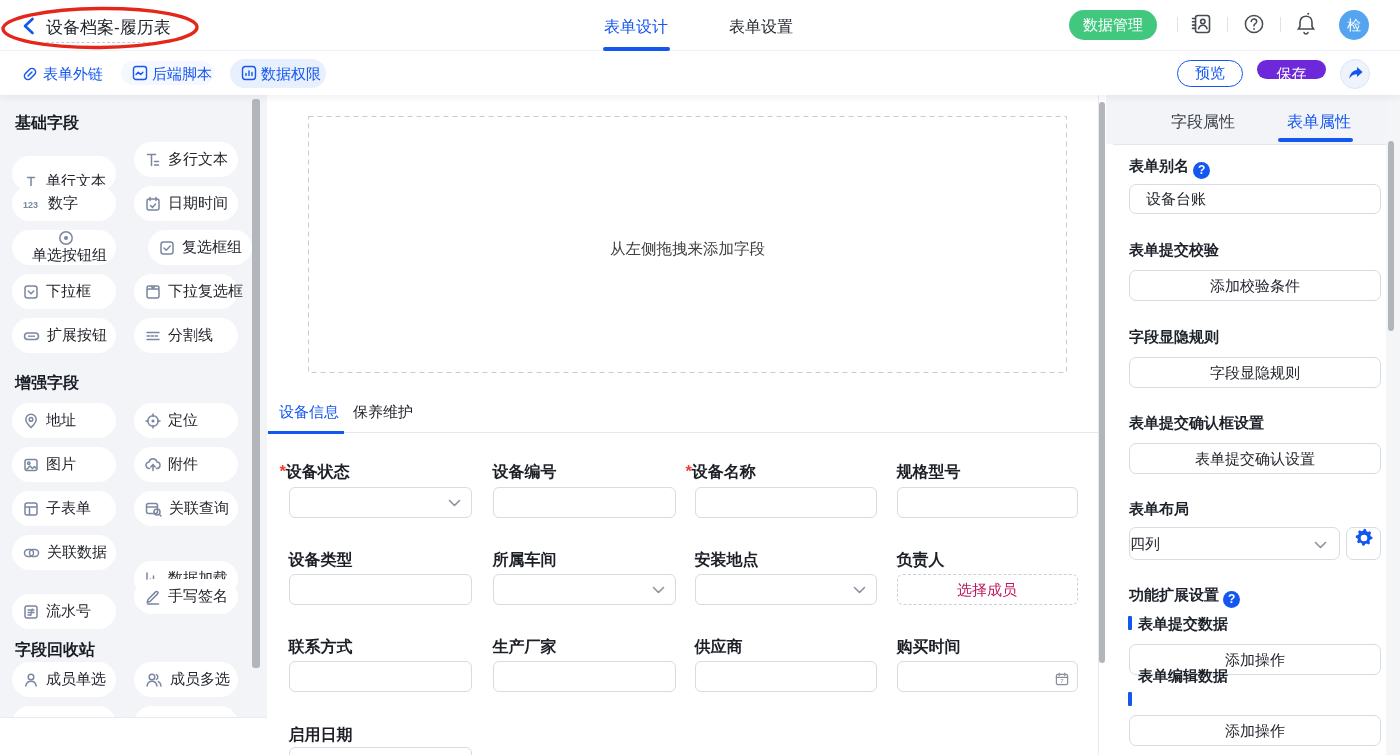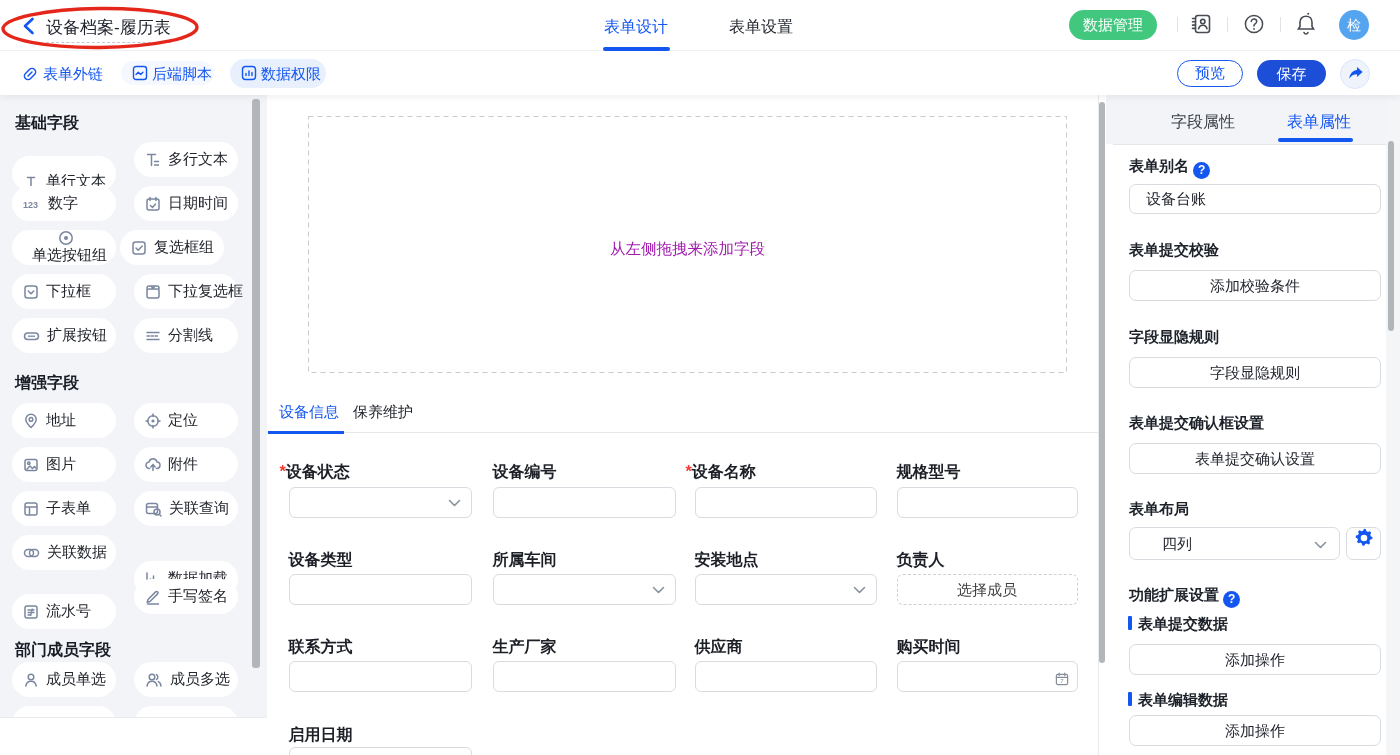--- a/index.html
+++ b/index.html
@@ -83,21 +83,21 @@
     </svg>
   <div class="abs blue" style="left:152px;top:14px;font-size:15px;">后端脚本</div>
   <div class="abs" style="left:230px;top:8px;width:96px;height:29px;background:#e8f0fd;border-radius:15px;"></div>
   <svg class="abs" style="left:241px;top:14px" width="16" height="16" viewBox="0 0 16 16" fill="none" stroke="#1456f0" stroke-width="1.4" stroke-linecap="round">
       <rect x="1.5" y="1.5" width="13" height="13" rx="3"></rect>
       <path d="M5 10.5v-2 M8 10.5v-4.5 M11 10.5v-3"></path>
     </svg>
   <div class="abs blue" style="left:261px;top:14px;font-size:15px;">数据权限</div>
 
   <div class="abs" style="left:1177px;top:9px;width:66px;height:27px;border:1.5px solid #1456f0;border-radius:15px;color:#1456f0;font-size:15px;text-align:center;line-height:24px;">预览</div>
-  <div class="abs" style="left:1257px;top:9px;width:69px;height:27px;background:#1d4ed8;border-radius:15px;color:#fff;font-size:15px;text-align:center;line-height:27px;">保存</div>
+  <div class="abs" style="left:1257px;top:9px;width:69px;height:19px;background:#6d28d9;border-radius:15px;color:#fff;font-size:15px;text-align:center;line-height:27px;">保存</div>
   <div class="abs" style="left:1340px;top:8px;width:30px;height:30px;background:#eff3fc;border:1px solid #dbe4f9;border-radius:50%;"></div>
   <svg class="abs" style="left:1347px;top:15px" width="16" height="14" viewBox="0 0 16 14">
       <path d="M10 1 L15.6 6 L10 11 V8.3 C6.6 8.3 4.2 9.6 2.3 12.8 C2.6 8.1 5.4 4.4 10 3.9 Z" fill="#1456f0"></path>
     </svg>
 </div>
 
 <div id="lsb"></div>
 <div id="lsb-items">
 <div class="sect" style="top:113px;">基础字段</div>
 <div class="pill" style="left:12px;top:156px;align-items:flex-end;">
@@ -125,21 +125,21 @@
       </svg>
       <span>日期时间</span>
     </div>
 <div class="pill" style="left:12px;top:230px;flex-direction:column;">
       <svg width="16" height="16" viewBox="0 0 16 16" fill="none" stroke="#7b87a0" stroke-width="1.5">
         <circle cx="8" cy="8" r="6.2"></circle>
         <circle cx="8" cy="8" r="2" fill="#7b87a0" stroke="none"></circle>
       </svg>
       <span>单选按钮组</span>
     </div>
-<div class="pill" style="left:120px;top:230px;">
+<div class="pill" style="left:148px;top:230px;">
       <svg width="16" height="16" viewBox="0 0 16 16" fill="none" stroke="#7b87a0" stroke-width="1.5" stroke-linecap="round" stroke-linejoin="round">
         <rect x="2" y="2" width="12" height="12" rx="2.5"></rect>
         <path d="M5 8 l2.2 2.2 L11.2 6"></path>
       </svg>
       <span>复选框组</span>
     </div>
 <div class="pill" style="left:12px;top:274px;">
       <svg width="16" height="16" viewBox="0 0 16 16" fill="none" stroke="#7b87a0" stroke-width="1.5" stroke-linecap="round" stroke-linejoin="round">
         <rect x="2" y="2" width="12" height="12" rx="2.5"></rect>
         <path d="M5.3 7 l2.7 2.7 L10.7 7"></path>
@@ -237,21 +237,21 @@
       </svg>
       <span>流水号</span>
     </div>
 <div class="pill" style="left:134px;top:579px;">
       <svg width="16" height="16" viewBox="0 0 16 16" fill="none" stroke="#7b87a0" stroke-width="1.5" stroke-linecap="round" stroke-linejoin="round">
         <path d="M3 10.5 L10.6 2.9 a1.4 1.4 0 0 1 2 2 L5 12.5 l-2.8 0.8 z"></path>
         <path d="M2.5 15 h11"></path>
       </svg>
       <span>手写签名</span>
     </div>
-<div class="sect" style="top:640px;">部门成员字段</div>
+<div class="sect" style="top:640px;">字段回收站</div>
 <div class="pill" style="left:12px;top:662px;">
       <svg width="16" height="16" viewBox="0 0 16 16" fill="none" stroke="#7b87a0" stroke-width="1.5" stroke-linecap="round">
         <circle cx="8" cy="5" r="2.8"></circle>
         <path d="M2.8 14 c0.6-3.2 2.6-4.8 5.2-4.8 c2.6 0 4.6 1.6 5.2 4.8"></path>
       </svg>
       <span>成员单选</span>
     </div>
 <div class="pill" style="left:134px;top:662px;">
       <svg width="18" height="16" viewBox="0 0 18 16" fill="none" stroke="#7b87a0" stroke-width="1.5" stroke-linecap="round">
         <circle cx="7" cy="5" r="2.8"></circle>
@@ -262,21 +262,21 @@
     </div>
 <div class="pill" style="left:12px;top:706px;"></div>
 <div class="pill" style="left:134px;top:706px;"></div>
 <div class="abs" style="left:0;top:717px;width:267px;height:38px;background:#fff;border-top:1px solid #e8eaee;z-index:8;"></div>
 </div>
 
 <div id="cpanel">
   <svg class="abs" style="left:46px;top:21px" width="759" height="257">
       <rect x="0.5" y="0.5" width="758" height="256" fill="none" stroke="#c7cacf" stroke-width="1" stroke-dasharray="5,4"></rect>
     </svg>
-  <div class="abs" style="left:46px;top:144px;width:759px;text-align:center;font-size:15.5px;color:#a21caf;">从左侧拖拽来添加字段</div>
+  <div class="abs" style="left:46px;top:144px;width:759px;text-align:center;font-size:15.5px;color:#404040;">从左侧拖拽来添加字段</div>
   <div class="abs blue" style="left:17px;top:308px;font-size:15px;">设备信息</div>
   <div class="abs" style="left:91px;top:308px;font-size:15px;color:#23262d;">保养维护</div>
   <div class="abs" style="left:0px;top:337px;width:838px;height:1px;background:#e7e8ea;"></div>
   <div class="abs" style="left:6px;top:336px;width:76px;height:3px;background:#1456f0;"></div>
   <div id="form">
 <div class="flabel" style="left:17.5px;top:367px;"><span class="red">*</span>设备状态</div>
 <div class="inp" style="left:26.5px;top:392px;width:183px;">
         <svg class="abs" style="right:10px;top:11px" width="13" height="9" viewBox="0 0 13 9" fill="none" stroke="#8a929e" stroke-width="1.6" stroke-linecap="round" stroke-linejoin="round">
           <path d="M1.5 1.5 L6.5 6.5 L11.5 1.5"></path>
         </svg>
@@ -295,21 +295,21 @@
           <path d="M1.5 1.5 L6.5 6.5 L11.5 1.5"></path>
         </svg>
       </div>
 <div class="flabel" style="left:432.5px;top:455px;">安装地点</div>
 <div class="inp" style="left:432.5px;top:478.5px;width:182px;">
         <svg class="abs" style="right:10px;top:11px" width="13" height="9" viewBox="0 0 13 9" fill="none" stroke="#8a929e" stroke-width="1.6" stroke-linecap="round" stroke-linejoin="round">
           <path d="M1.5 1.5 L6.5 6.5 L11.5 1.5"></path>
         </svg>
       </div>
 <div class="flabel" style="left:634.5px;top:455px;">负责人</div>
-<div class="inp" style="left:634.5px;top:478.5px;width:181px;border:1px dashed #ccd0d6;text-align:center;line-height:29px;font-size:15px;color:#404040;">选择成员</div>
+<div class="inp" style="left:634.5px;top:478.5px;width:181px;border:1px dashed #ccd0d6;text-align:center;line-height:29px;font-size:15px;color:#be185d;">选择成员</div>
 <div class="flabel" style="left:26.5px;top:542px;">联系方式</div>
 <div class="inp" style="left:26.5px;top:565.5px;width:183px;"></div>
 <div class="flabel" style="left:230.5px;top:542px;">生产厂家</div>
 <div class="inp" style="left:230.5px;top:565.5px;width:183px;"></div>
 <div class="flabel" style="left:432.5px;top:542px;">供应商</div>
 <div class="inp" style="left:432.5px;top:565.5px;width:182px;"></div>
 <div class="flabel" style="left:634.5px;top:542px;">购买时间</div>
 <div class="inp" style="left:634.5px;top:565.5px;width:181px;">
         <svg class="abs" style="right:8px;top:10px" width="14" height="14" viewBox="0 0 15 15" fill="none" stroke="#868e99" stroke-width="1.3" stroke-linecap="round">
           <rect x="1.5" y="2.5" width="12" height="11" rx="1.5"></rect>
@@ -331,32 +331,32 @@
   <div id="rcontent">
 <div class="rlabel" style="left:23px;top:62px;">表单别名 <span class="qmark">?</span></div>
 <div class="rbtn" style="top:89px;height:30px;text-align:left;padding-left:16px;line-height:28px;">设备台账</div>
 <div class="rlabel" style="left:23px;top:146px;">表单提交校验</div>
 <div class="rbtn" style="top:175px;">添加校验条件</div>
 <div class="rlabel" style="left:23px;top:233px;">字段显隐规则</div>
 <div class="rbtn" style="top:262px;">字段显隐规则</div>
 <div class="rlabel" style="left:23px;top:319px;">表单提交确认框设置</div>
 <div class="rbtn" style="top:348px;">表单提交确认设置</div>
 <div class="rlabel" style="left:23px;top:405px;">表单布局</div>
-<div class="rbtn" style="top:432px;width:211px;height:33px;text-align:left;padding-left:32px;line-height:31px;">四列<svg class="abs" style="right:12px;top:13px" width="13" height="9" viewBox="0 0 13 9" fill="none" stroke="#8a929e" stroke-width="1.6" stroke-linecap="round" stroke-linejoin="round">
+<div class="rbtn" style="top:432px;width:211px;height:33px;text-align:left;padding-left:0;line-height:31px;">四列<svg class="abs" style="right:12px;top:13px" width="13" height="9" viewBox="0 0 13 9" fill="none" stroke="#8a929e" stroke-width="1.6" stroke-linecap="round" stroke-linejoin="round">
           <path d="M1.5 1.5 L6.5 6.5 L11.5 1.5"></path>
         </svg></div>
 <div class="rbtn" style="left:240px;top:432px;width:35px;height:33px;line-height:30px;"><svg width="20" height="20" viewBox="0 0 20 20">
           <path fill="#1456f0" d="M10 0.8 l1.9 0.4 0.6 2.1 c0.5 0.2 1 0.4 1.4 0.7 l2-0.7 1.3 1.5 -1 1.9 c0.2 0.5 0.4 1 0.5 1.5 l1.9 1 -0.4 1.9 -2.1 0.6 c-0.2 0.5-0.4 1-0.7 1.4 l0.7 2 -1.5 1.3 -1.9-1 c-0.5 0.2-1 0.4-1.5 0.5 l-1 1.9 -1.9-0.4 -0.6-2.1 c-0.5-0.2-1-0.4-1.4-0.7 l-2 0.7 -1.3-1.5 1-1.9 c-0.2-0.5-0.4-1-0.5-1.5 l-1.9-1 0.4-1.9 2.1-0.6 c0.2-0.5 0.4-1 0.7-1.4 l-0.7-2 1.5-1.3 1.9 1 c0.5-0.2 1-0.4 1.5-0.5 z M10 6.7 a3.3 3.3 0 1 0 0 6.6 a3.3 3.3 0 0 0 0-6.6 z"></path>
         </svg></div>
 <div class="rlabel" style="left:23px;top:491px;">功能扩展设置 <span class="qmark">?</span></div>
 <div class="vbar" style="top:521px;"></div>
 <div class="rlabel" style="left:32px;top:520px;">表单提交数据</div>
 <div class="rbtn" style="top:549px;">添加操作</div>
 <div class="vbar" style="top:597px;"></div>
-<div class="rlabel" style="left:32px;top:596px;">表单编辑数据</div>
+<div class="rlabel" style="left:32px;top:572px;">表单编辑数据</div>
 <div class="rbtn" style="top:620px;">添加操作</div>
 </div>
 </div>
 
 <div class="abs" style="left:1098px;top:95px;width:1px;height:660px;background:#e8eaed;z-index:6;"></div>
 <div class="thumb" style="left:252px;top:99px;width:8px;height:569px;"></div>
 <div class="thumb" style="left:1099px;top:102px;width:6px;height:561px;z-index:21;"></div>
 <div class="abs" style="left:1386px;top:95px;width:14px;height:660px;background:#f4f5f7;z-index:21;"></div>
 <div class="thumb" style="left:1388px;top:141px;width:6px;height:190px;z-index:22;"></div>
 

